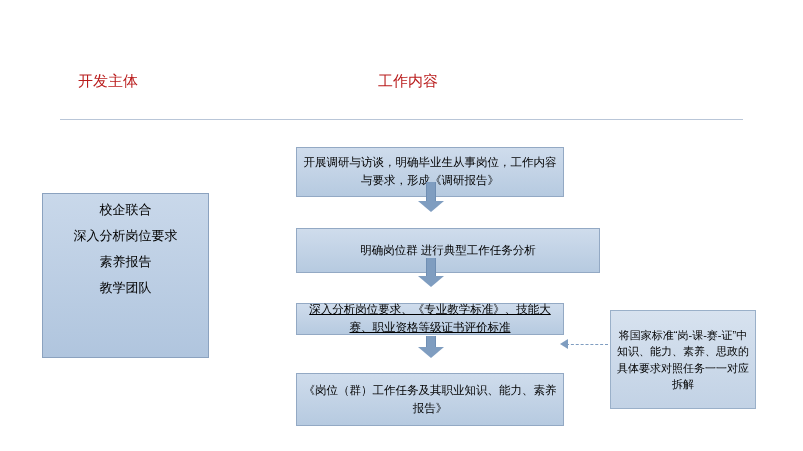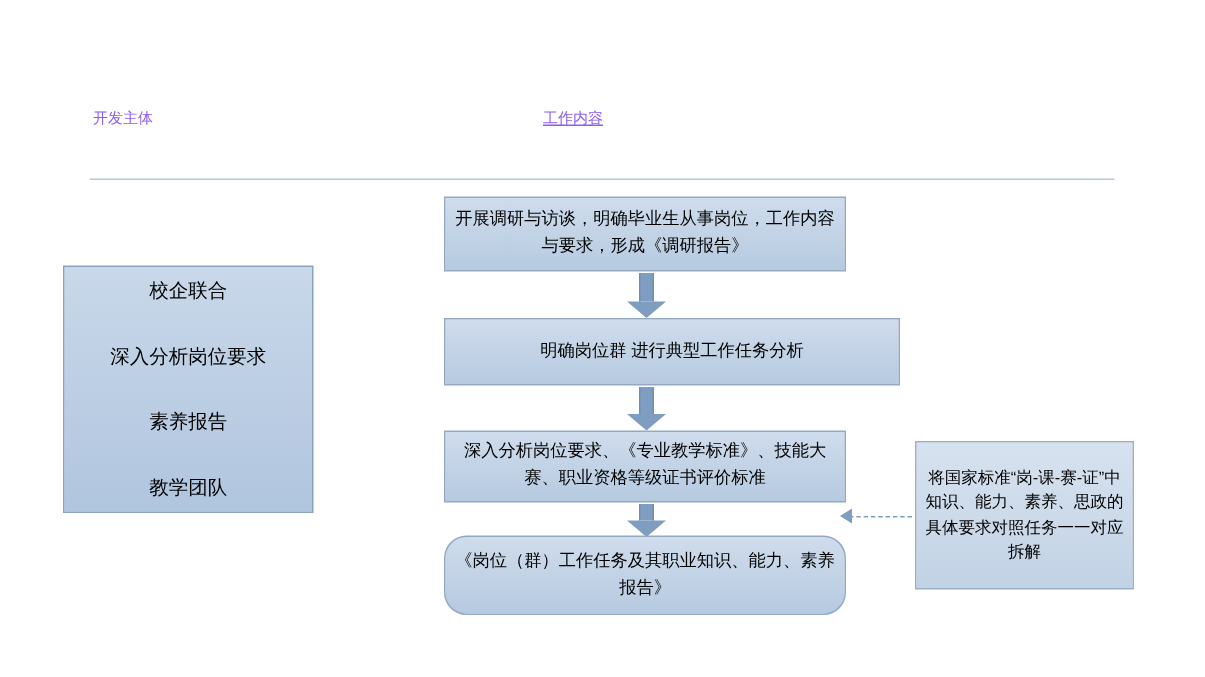--- a/index.html
+++ b/index.html
@@ -13,26 +13,27 @@
     font-family: "Liberation Sans", sans-serif;
     overflow: hidden;
   }
   #canvas {
     position: relative;
     width: 803px;
     height: 451px;
   }
   .hdr {
     position: absolute;
-    font-size: 10px;
-    color: #8b5cf6;
+    font-size: 15px;
+    color: #b91c1c;
     white-space: nowrap;
+    margin-left: 16px;
   }
   #hdr-left { left: 62px; top: 72px; }
-  #hdr-right { left: 362px; top: 72px; text-decoration: underline; }
+  #hdr-right { left: 362px; top: 72px; }
   #hdr-rule {
     position: absolute;
     left: 60px;
     top: 119px;
     width: 683px;
     height: 0;
     border-top: 1px solid #b9c6d8;
   }
   .box {
     position: absolute;
@@ -40,38 +41,39 @@
     background: linear-gradient(to bottom, #cfdcec 0%, #b6cae0 100%);
     border: 1px solid #93a9c4;
     display: flex;
     align-items: center;
     justify-content: center;
     text-align: center;
     color: #000000;
     font-size: 11.5px;
     line-height: 1.55;
     padding: 3px 6px;
+    margin-top: 16px;
   }
   #team-box {
     left: 42px;
     top: 177px;
     width: 167px;
     height: 165px;
     font-size: 13px;
     line-height: 2.0;
     background: linear-gradient(to bottom, #c9d8ea 0%, #b0c5de 100%);
     border: 1px solid #8ba2bf;
     flex-direction: column;
-    justify-content: space-between;
+    justify-content: flex-start;
   }
   #team-box .ln { display: block; }
   #box1 { left: 296px; top: 131px;  width: 268px; height: 50px; }
   #box2 { left: 296px; top: 212px;  width: 304px; height: 45px; }
-  #box3 { left: 296px; top: 287px;  width: 268px; height: 48px; }
-  #box4 { left: 296px; top: 357px;  width: 268px; height: 53px; border-radius: 15px; }
+  #box3 { left: 296px; top: 287px;  width: 268px; height: 32px; text-decoration: underline; }
+  #box4 { left: 296px; top: 357px;  width: 268px; height: 53px; }
   #note-box {
     left: 610px;
     top: 294px;
     width: 146px;
     height: 99px;
     font-size: 11px;
     line-height: 1.5;
     background: linear-gradient(to bottom, #d7e2ef 0%, #c2d2e5 100%);
     border: 1px solid #9ab0c9;
   }

